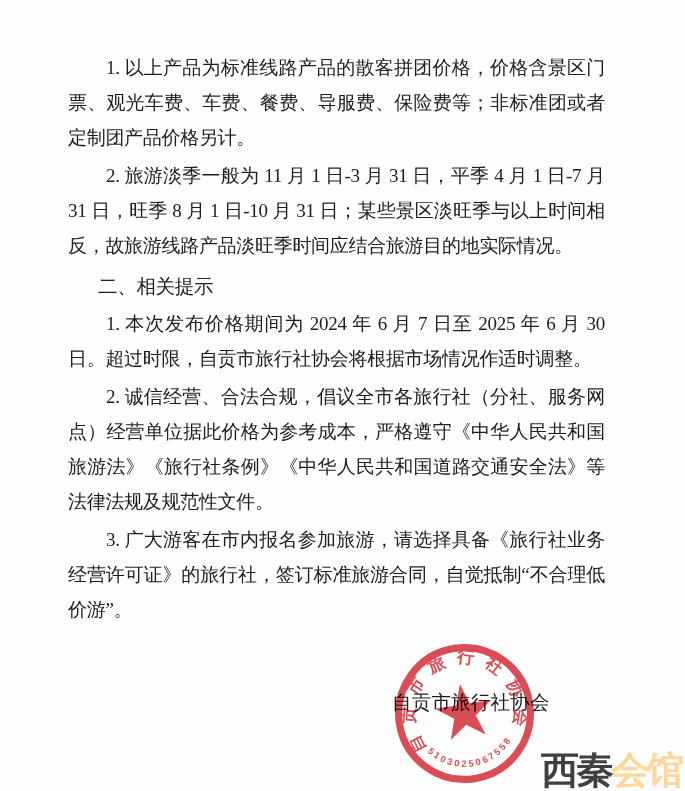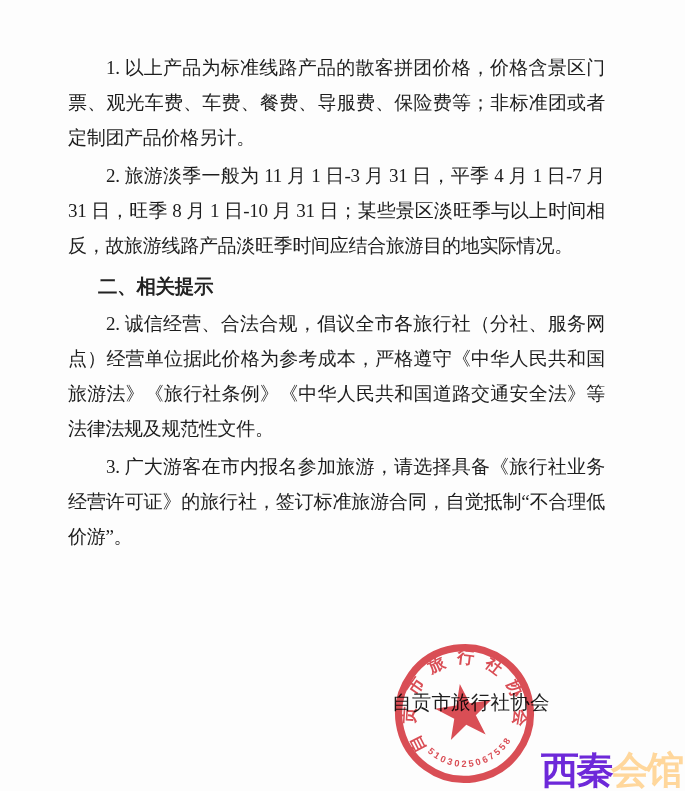--- a/index.html
+++ b/index.html
@@ -27,21 +27,21 @@
     letter-spacing: -0.3px;
     text-align: justify;
   }
   .para {
     margin: 0 0 0 0;
     text-indent: 38px;
   }
   .para + .para { margin-top: 3px; }
   .heading {
     font-family: "Liberation Sans", "DejaVu Sans", sans-serif;
-    font-weight: 700;
+    font-weight: 400;
     font-size: 19.5px;
     line-height: 35px;
     margin: 6px 0 2px 0;
     text-indent: 30px;
     color: #222;
   }
   .sig-org {
     position: absolute;
     left: 392px;
     top: 689px;
@@ -91,32 +91,33 @@
     right: 4px;
     bottom: 2px;
     font-family: "Liberation Sans", "DejaVu Sans", sans-serif;
     font-weight: 700;
     font-size: 38px;
     letter-spacing: -3px;
     line-height: 1;
     white-space: nowrap;
     z-index: 4;
   }
-  .wm-blue { color: #6d28d9; }
+  .wm-blue { color: #404040; }
   .wm-orange { color: #ffd79c; text-align: right; }
 </style>
 </head>
 <body>
 
 <div class="page">
 
   <div class="doc-body">
     <p class="para">1. 以上产品为标准线路产品的散客拼团价格，价格含景区门票、观光车费、车费、餐费、导服费、保险费等；非标准团或者定制团产品价格另计。</p>
     <p class="para">2. 旅游淡季一般为 11 月 1 日-3 月 31 日，平季 4 月 1 日-7 月 31 日，旺季 8 月 1 日-10 月 31 日；某些景区淡旺季与以上时间相反，故旅游线路产品淡旺季时间应结合旅游目的地实际情况。</p>
     <h2 class="heading">二、相关提示</h2>
+    <p class="para">1. 本次发布价格期间为 2024 年 6 月 7 日至 2025 年 6 月 30 日。超过时限，自贡市旅行社协会将根据市场情况作适时调整。</p>
     <p class="para">2. 诚信经营、合法合规，倡议全市各旅行社（分社、服务网点）经营单位据此价格为参考成本，严格遵守《中华人民共和国旅游法》《旅行社条例》《中华人民共和国道路交通安全法》等法律法规及规范性文件。</p>
     <p class="para">3. 广大游客在市内报名参加旅游，请选择具备《旅行社业务经营许可证》的旅行社，签订标准旅游合同，自觉抵制“不合理低价游”。</p>
   </div>
 
   <div class="sig-org">自贡市旅行社协会</div>
 
   <svg class="seal" viewBox="0 0 170 170" aria-hidden="true">
     <g transform="rotate(-9 85 85)">
       <circle class="ring" cx="85" cy="85" r="64" stroke-width="7"></circle>
       <polygon class="star" points="85,56 91.6,76 112.6,76 95.6,88.4 102.1,108.3 85,96 67.9,108.3 74.4,88.4 57.4,76 78.4,76"></polygon>

